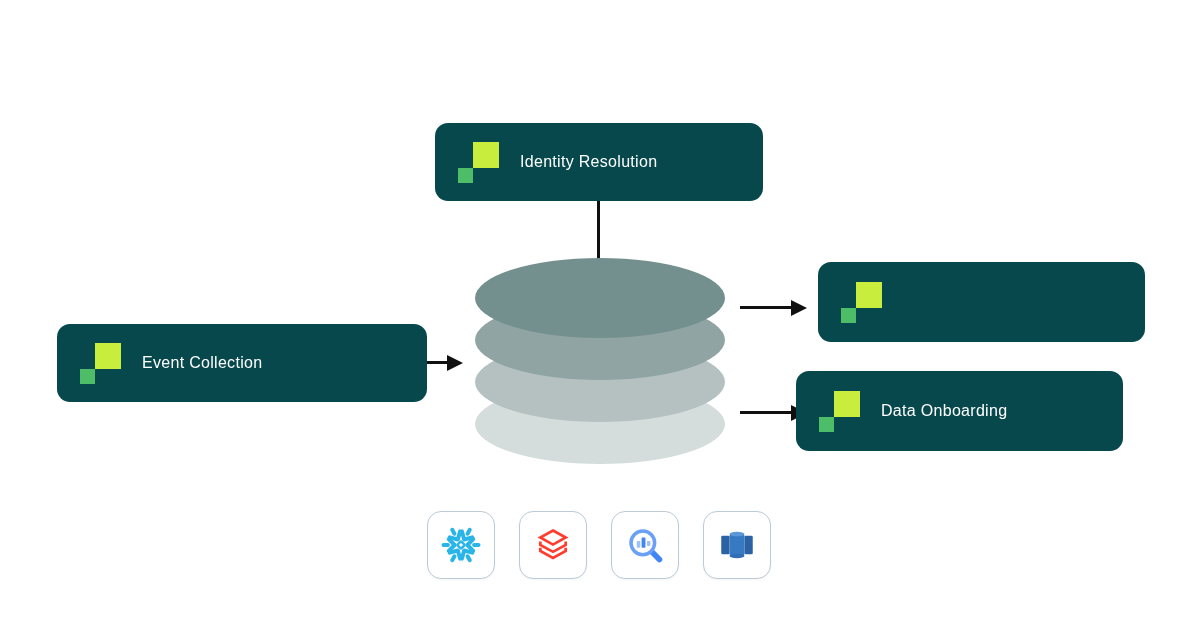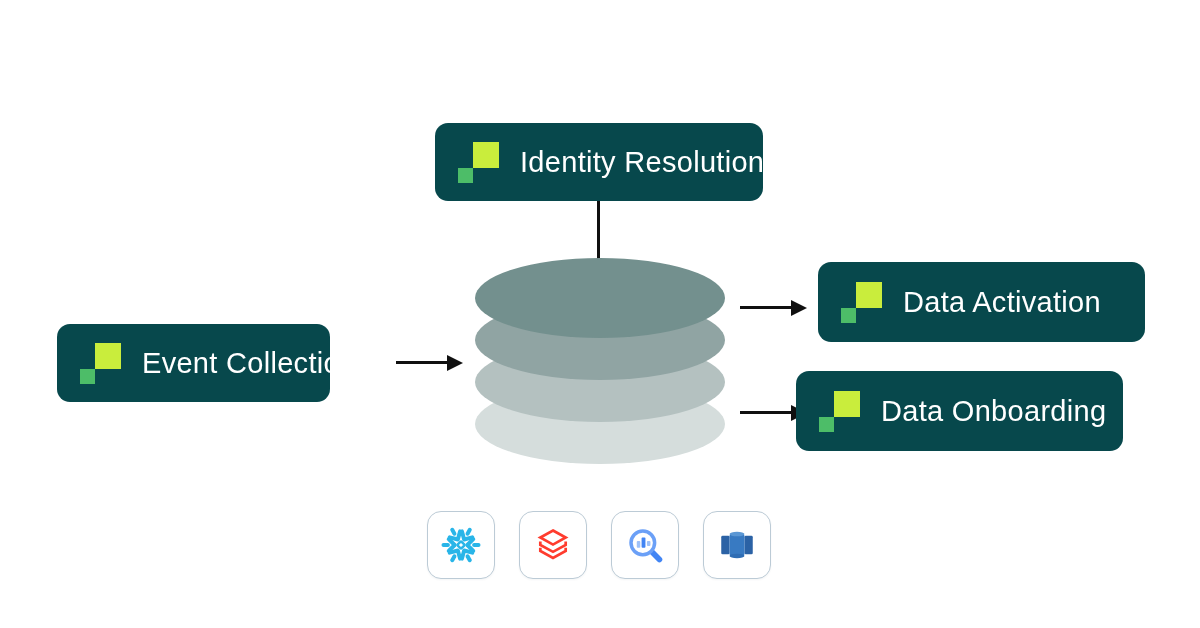--- a/index.html
+++ b/index.html
@@ -13,29 +13,29 @@
   
   .pill{
     position:absolute;
     background:#07484c;
     border-radius:13px;
     display:flex;align-items:center;
     padding-left:23px;gap:21px;
     box-sizing:border-box;
   }
   .pill .label{
-    color:#ffffff;font-size:29px;font-weight:500;letter-spacing:.3px;
+    color:#ffffff;font-size:16px;font-weight:500;letter-spacing:.3px;
     white-space:nowrap;
   }
   .logo{position:relative;width:41px;height:41px;flex:0 0 auto;}
   .logo .big{position:absolute;right:0;top:0;width:26px;height:26px;background:#c9ed3c;}
   .logo .small{position:absolute;left:0;bottom:0;width:15px;height:15px;background:#4dbd68;}
 
   #node-identity  {left:435px;top:123px;width:328px;height:78px;}
-  #node-event     {left:57px; top:324px;width:273px;height:78px;}
+  #node-event     {left:57px; top:324px;width:370px;height:78px;}
   #node-activation{left:818px;top:262px;width:327px;height:80px;}
   #node-onboarding{left:796px;top:371px;width:327px;height:80px;}
 
   
   .disk{position:absolute;width:250px;height:80px;border-radius:50%;left:475px;}
   #disk-1{top:258px;background:#73908e;z-index:4;}
   #disk-2{top:300px;background:#90a4a3;z-index:3;}
   #disk-3{top:342px;background:#b4c1c0;z-index:2;}
   #disk-4{top:384px;background:#d5dddc;z-index:1;}
 
@@ -97,21 +97,20 @@
       <div class="small"></div>
     </div>
     <span class="label">Event Collection</span>
   </div>
 
   <div class="pill" id="node-activation">
     <div class="logo">
       <div class="big"></div>
       <div class="small"></div>
     </div>
-    <span class="label">Data Activation</span>
   </div>
 
   <div class="pill" id="node-onboarding">
     <div class="logo">
       <div class="big"></div>
       <div class="small"></div>
     </div>
     <span class="label">Data Onboarding</span>
   </div>
 

